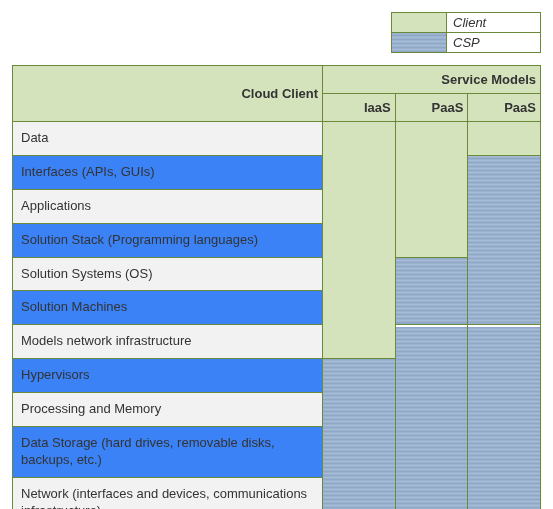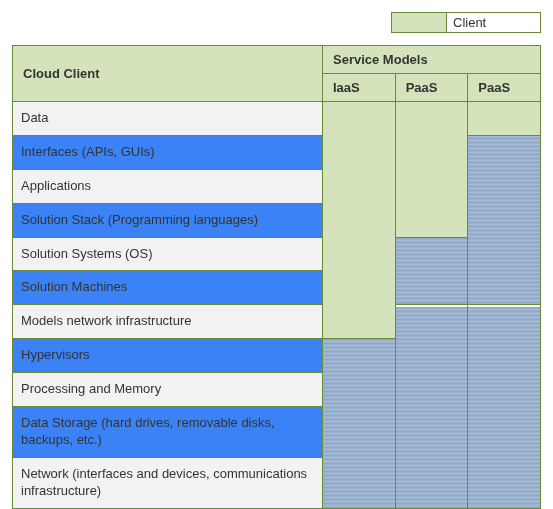--- a/index.html
+++ b/index.html
@@ -15,37 +15,38 @@
   .legend {
     margin-left: auto;
     margin-bottom: 12px;
     border-collapse: collapse;
     width: 150px;
   }
   .legend td {
     border: 1px solid #6a8a3a;
     padding: 2px 6px;
     height: 18px;
+    font-style: italic;
   }
   .legend .swatch {
     width: 55px;
   }
   .tbl {
     border-collapse: collapse;
     width: 100%;
     table-layout: fixed;
   }
   .tbl th, .tbl td {
     border: 1px solid #6a8a3a;
   }
   .tbl thead th {
     background: #d5e3bd;
     font-weight: bold;
-    text-align: left;
-    padding: 6px 10px;
+    text-align: right;
+    padding: 6px 4px;
   }
   .tbl thead th.layer-head {
     width: 310px;
   }
   .tbl thead th.sm {
     width: 70px;
   }
   .layer-cell {
     padding: 8px 8px;
     background: #3b82f6;
@@ -79,20 +80,24 @@
   }
 </style>
 </head>
 <body>
 
 <table class="legend">
   <tbody>
       <tr>
     <td class="swatch client"></td>
     <td>Client</td>
+  </tr>
+  <tr>
+    <td class="swatch csp"></td>
+    <td>CSP</td>
   </tr>
 </tbody>
   </table>
 
 <table class="tbl">
   <thead>
     <tr>
       <th rowspan="2" class="layer-head">Cloud Client</th>
       <th colspan="3">Service Models</th>
     </tr>

